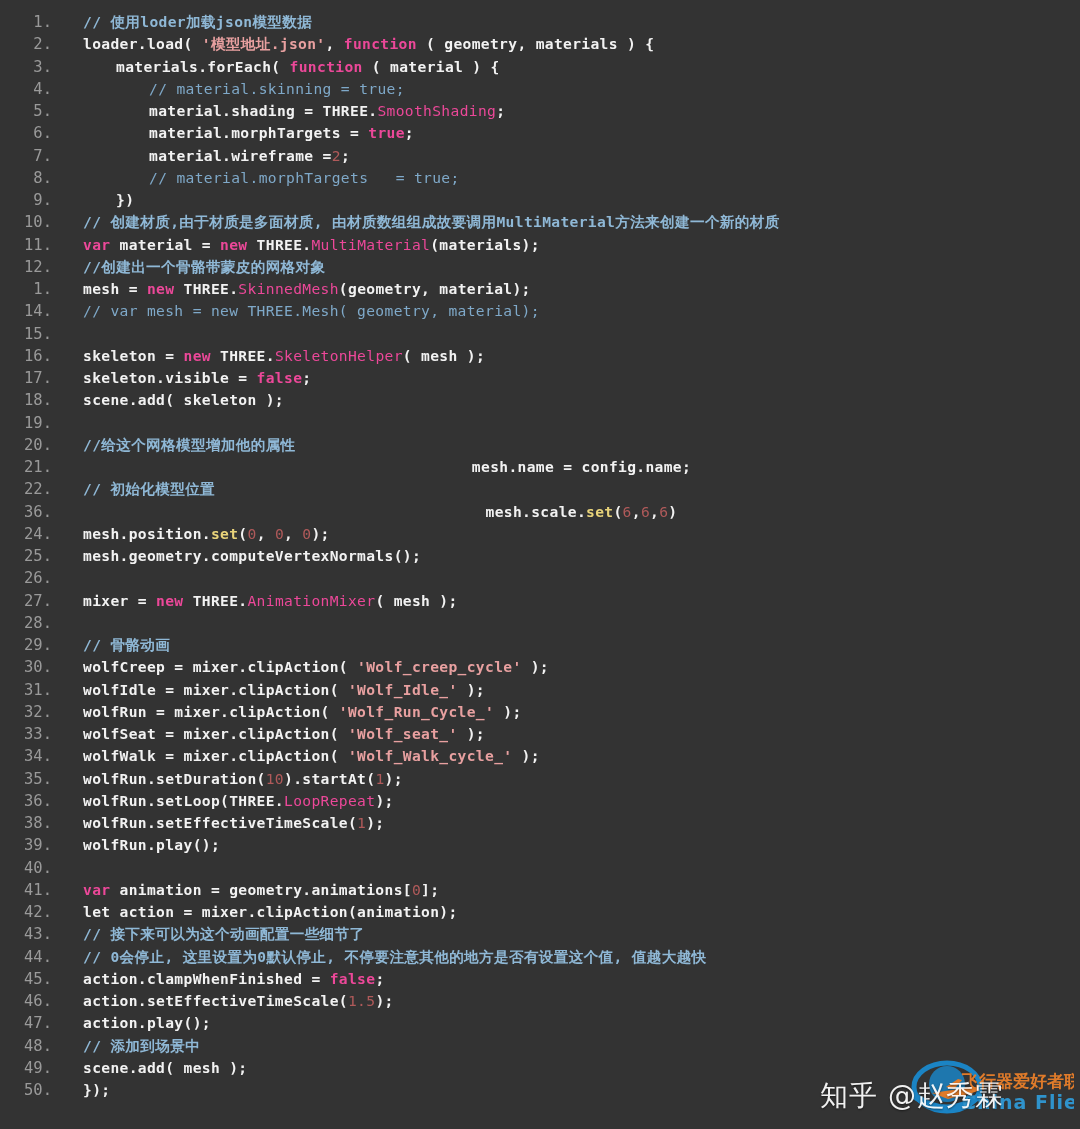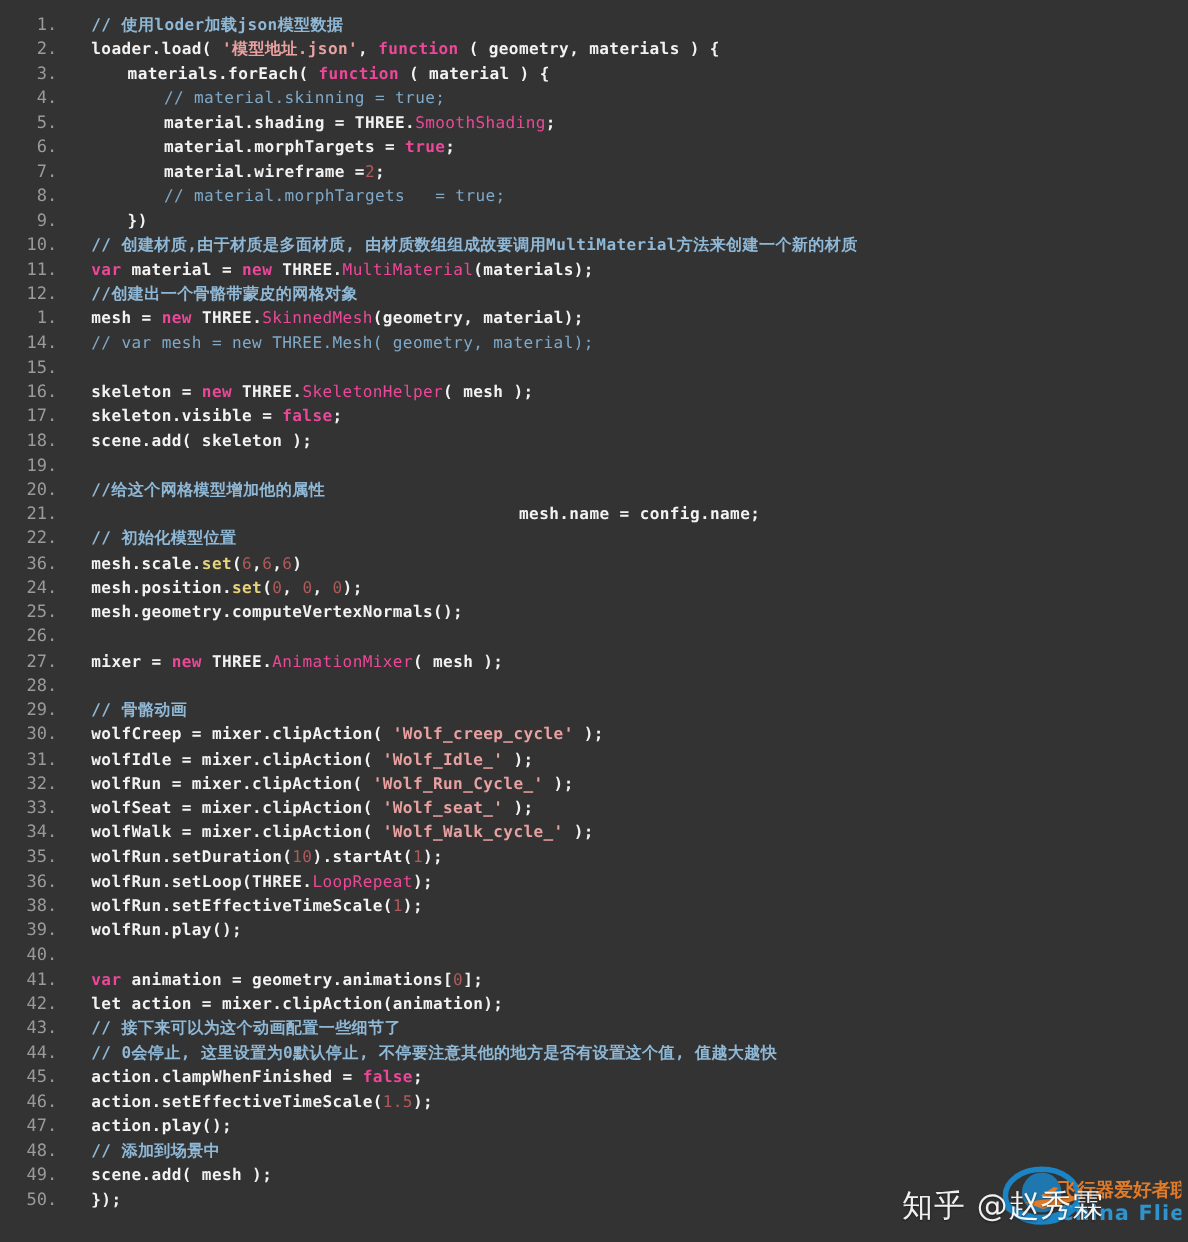--- a/index.html
+++ b/index.html
@@ -116,21 +116,21 @@
       <div class="code-line"><span class="ln">1.</span><span class="lc" style="padding-left: 23px;"><span class="t-plain">mesh = </span><span class="t-keyword">new</span><span class="t-plain"> THREE.</span><span class="t-class">SkinnedMesh</span><span class="t-plain">(geometry, material);</span></span></div>
       <div class="code-line"><span class="ln">14.</span><span class="lc" style="padding-left: 23px;"><span class="t-comment-dim">// var mesh = new THREE.Mesh( geometry, material);</span></span></div>
       <div class="code-line"><span class="ln">15.</span><span class="lc" style="padding-left: 23px;">&nbsp;</span></div>
       <div class="code-line"><span class="ln">16.</span><span class="lc" style="padding-left: 23px;"><span class="t-plain">skeleton = </span><span class="t-keyword">new</span><span class="t-plain"> THREE.</span><span class="t-class">SkeletonHelper</span><span class="t-plain">( mesh );</span></span></div>
       <div class="code-line"><span class="ln">17.</span><span class="lc" style="padding-left: 23px;"><span class="t-plain">skeleton.visible = </span><span class="t-bool">false</span><span class="t-plain">;</span></span></div>
       <div class="code-line"><span class="ln">18.</span><span class="lc" style="padding-left: 23px;"><span class="t-plain">scene.add( skeleton );</span></span></div>
       <div class="code-line"><span class="ln">19.</span><span class="lc" style="padding-left: 23px;">&nbsp;</span></div>
       <div class="code-line"><span class="ln">20.</span><span class="lc" style="padding-left: 23px;"><span class="t-comment">//给这个网格模型增加他的属性</span></span></div>
       <div class="code-line"><span class="ln">21.</span><span class="lc" style="padding-left: 23px; text-align: center;"><span class="t-plain">mesh.name = config.name;</span></span></div>
       <div class="code-line"><span class="ln">22.</span><span class="lc" style="padding-left: 23px;"><span class="t-comment">// 初始化模型位置</span></span></div>
-      <div class="code-line"><span class="ln">36.</span><span class="lc" style="padding-left: 23px;"><span class="t-plain">mesh.scale.</span><span class="t-method">set</span><span class="t-plain">(</span><span class="t-number">6</span><span class="t-plain">,</span><span class="t-number">6</span><span class="t-plain">,</span><span class="t-number">6</span><span class="t-plain">)</span></span></div>
+      <div class="code-line"><span class="ln">36.</span><span class="lc" style="padding-left: 23px; text-align: center;"><span class="t-plain">mesh.scale.</span><span class="t-method">set</span><span class="t-plain">(</span><span class="t-number">6</span><span class="t-plain">,</span><span class="t-number">6</span><span class="t-plain">,</span><span class="t-number">6</span><span class="t-plain">)</span></span></div>
       <div class="code-line"><span class="ln">24.</span><span class="lc" style="padding-left: 23px;"><span class="t-plain">mesh.position.</span><span class="t-method">set</span><span class="t-plain">(</span><span class="t-number">0</span><span class="t-plain">, </span><span class="t-number">0</span><span class="t-plain">, </span><span class="t-number">0</span><span class="t-plain">);</span></span></div>
       <div class="code-line"><span class="ln">25.</span><span class="lc" style="padding-left: 23px;"><span class="t-plain">mesh.geometry.computeVertexNormals();</span></span></div>
       <div class="code-line"><span class="ln">26.</span><span class="lc" style="padding-left: 23px;">&nbsp;</span></div>
       <div class="code-line"><span class="ln">27.</span><span class="lc" style="padding-left: 23px;"><span class="t-plain">mixer = </span><span class="t-keyword">new</span><span class="t-plain"> THREE.</span><span class="t-class">AnimationMixer</span><span class="t-plain">( mesh );</span></span></div>
       <div class="code-line"><span class="ln">28.</span><span class="lc" style="padding-left: 23px;">&nbsp;</span></div>
       <div class="code-line"><span class="ln">29.</span><span class="lc" style="padding-left: 23px;"><span class="t-comment">// 骨骼动画</span></span></div>
       <div class="code-line"><span class="ln">30.</span><span class="lc" style="padding-left: 23px;"><span class="t-plain">wolfCreep = mixer.clipAction( </span><span class="t-string">'Wolf_creep_cycle'</span><span class="t-plain"> );</span></span></div>
       <div class="code-line"><span class="ln">31.</span><span class="lc" style="padding-left: 23px;"><span class="t-plain">wolfIdle = mixer.clipAction( </span><span class="t-string">'Wolf_Idle_'</span><span class="t-plain"> );</span></span></div>
       <div class="code-line"><span class="ln">32.</span><span class="lc" style="padding-left: 23px;"><span class="t-plain">wolfRun = mixer.clipAction( </span><span class="t-string">'Wolf_Run_Cycle_'</span><span class="t-plain"> );</span></span></div>
       <div class="code-line"><span class="ln">33.</span><span class="lc" style="padding-left: 23px;"><span class="t-plain">wolfSeat = mixer.clipAction( </span><span class="t-string">'Wolf_seat_'</span><span class="t-plain"> );</span></span></div>

